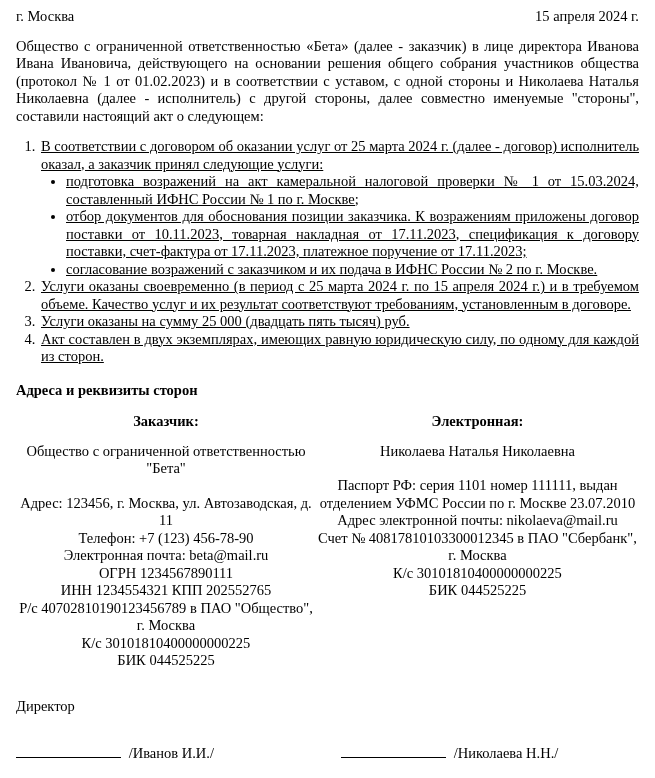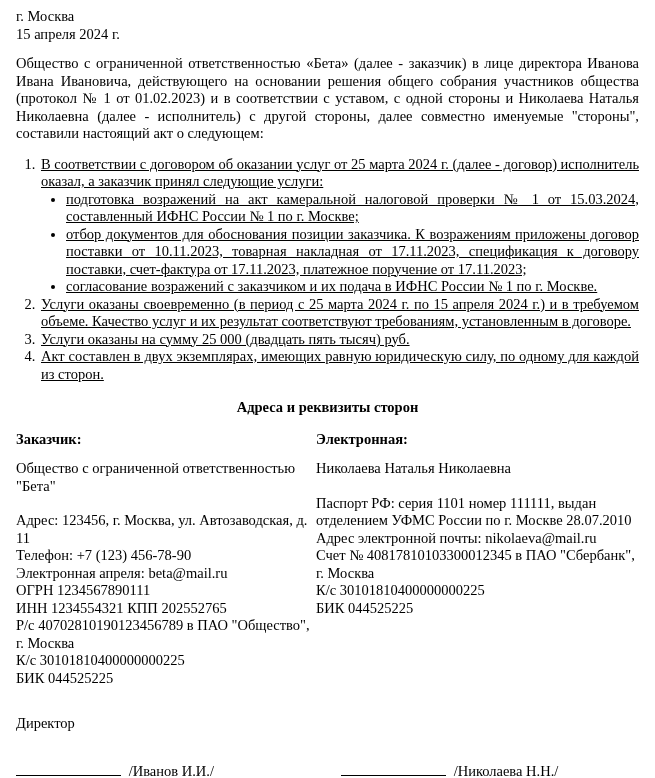--- a/index.html
+++ b/index.html
@@ -19,21 +19,20 @@
   }
   .doc-title {
     text-align: center;
     font-weight: bold;
     margin: 0 0 15px 0;
   }
   .place-date-row {
     display: flex;
     justify-content: space-between;
     margin: 0 0 12px 0;
-    flex-direction: column;
   }
   .intro {
     text-align: justify;
     margin: 0 0 13px 0;
   }
   ol.clauses {
     margin: 0 0 13px 0;
     padding: 0 0 0 23px;
     text-align: justify;
   }
@@ -44,27 +43,27 @@
   }
   ul.services {
     margin: 0;
     padding: 0 0 0 25px;
     list-style-type: disc;
   }
   ul.services > li {
     text-align: justify;
   }
   .requisites-heading {
-    text-align: center;
     font-weight: bold;
     margin: 16px 0 14px 0;
   }
   .columns {
     display: grid;
     grid-template-columns: 300px 1fr;
+    text-align: center;
   }
   .col-label {
     font-weight: bold;
     margin: 0 0 12px 0;
   }
   .party-name {
     margin: 0 0 17px 0;
   }
   .detail-line { margin: 0; }
   .director-title {
@@ -98,49 +97,49 @@
   </div>
 
   <p class="intro">Общество с ограниченной ответственностью «Бета» (далее - заказчик) в лице директора Иванова Ивана Ивановича, действующего на основании решения общего собрания участников общества (протокол № 1 от 01.02.2023) и в соответствии с уставом, с одной стороны и Николаева Наталья Николаевна (далее - исполнитель) с другой стороны, далее совместно именуемые "стороны", составили настоящий акт о следующем:</p>
 
   <ol class="clauses">
     <li>
       <span>В соответствии с договором об оказании услуг от 25 марта 2024 г. (далее - договор) исполнитель оказал, а заказчик принял следующие услуги:</span>
       <ul class="services">
         <li>подготовка возражений на акт камеральной налоговой проверки № 1 от 15.03.2024, составленный ИФНС России № 1 по г. Москве;</li>
         <li>отбор документов для обоснования позиции заказчика. К возражениям приложены договор поставки от 10.11.2023, товарная накладная от 17.11.2023, спецификация к договору поставки, счет-фактура от 17.11.2023, платежное поручение от 17.11.2023;</li>
-        <li>согласование возражений с заказчиком и их подача в ИФНС России № 1 по г. Москве.</li>
+        <li>согласование возражений с заказчиком и их подача в ИФНС России № 2 по г. Москве.</li>
       </ul>
     </li>
     <li>Услуги оказаны своевременно (в период с 25 марта 2024 г. по 15 апреля 2024 г.) и в требуемом объеме. Качество услуг и их результат соответствуют требованиям, установленным в договоре.</li>
     <li>Услуги оказаны на сумму 25 000 (двадцать пять тысяч) руб.</li>
     <li>Акт составлен в двух экземплярах, имеющих равную юридическую силу, по одному для каждой из сторон.</li>
   </ol>
 
   <div class="requisites-heading">Адреса и реквизиты сторон</div>
 
   <div class="columns">
 
     <div>
       <div class="col-label">Заказчик:</div>
       <div class="party-name">Общество с ограниченной ответственностью "Бета"</div>
       <div class="detail-line">Адрес: 123456, г. Москва, ул. Автозаводская, д. 11</div>
       <div class="detail-line">Телефон: +7 (123) 456-78-90</div>
-      <div class="detail-line">Электронная апреля: beta@mail.ru</div>
+      <div class="detail-line">Электронная почта: beta@mail.ru</div>
       <div class="detail-line">ОГРН 1234567890111</div>
       <div class="detail-line">ИНН 1234554321 КПП 202552765</div>
       <div class="detail-line">Р/с 40702810190123456789 в ПАО "Общество", г. Москва</div>
       <div class="detail-line">К/с 30101810400000000225</div>
       <div class="detail-line">БИК 044525225</div>
     </div>
 
     <div>
       <div class="col-label">Электронная:</div>
       <div class="party-name">Николаева Наталья Николаевна</div>
-      <div class="detail-line">Паспорт РФ: серия 1101 номер 111111, выдан отделением УФМС России по г. Москве 28.07.2010</div>
+      <div class="detail-line">Паспорт РФ: серия 1101 номер 111111, выдан отделением УФМС России по г. Москве 23.07.2010</div>
       <div class="detail-line">Адрес электронной почты: nikolaeva@mail.ru</div>
       <div class="detail-line">Счет № 40817810103300012345 в ПАО "Сбербанк", г. Москва</div>
       <div class="detail-line">К/с 30101810400000000225</div>
       <div class="detail-line">БИК 044525225</div>
     </div>
 
   </div>
 
   <div class="director-title">Директор</div>
 

